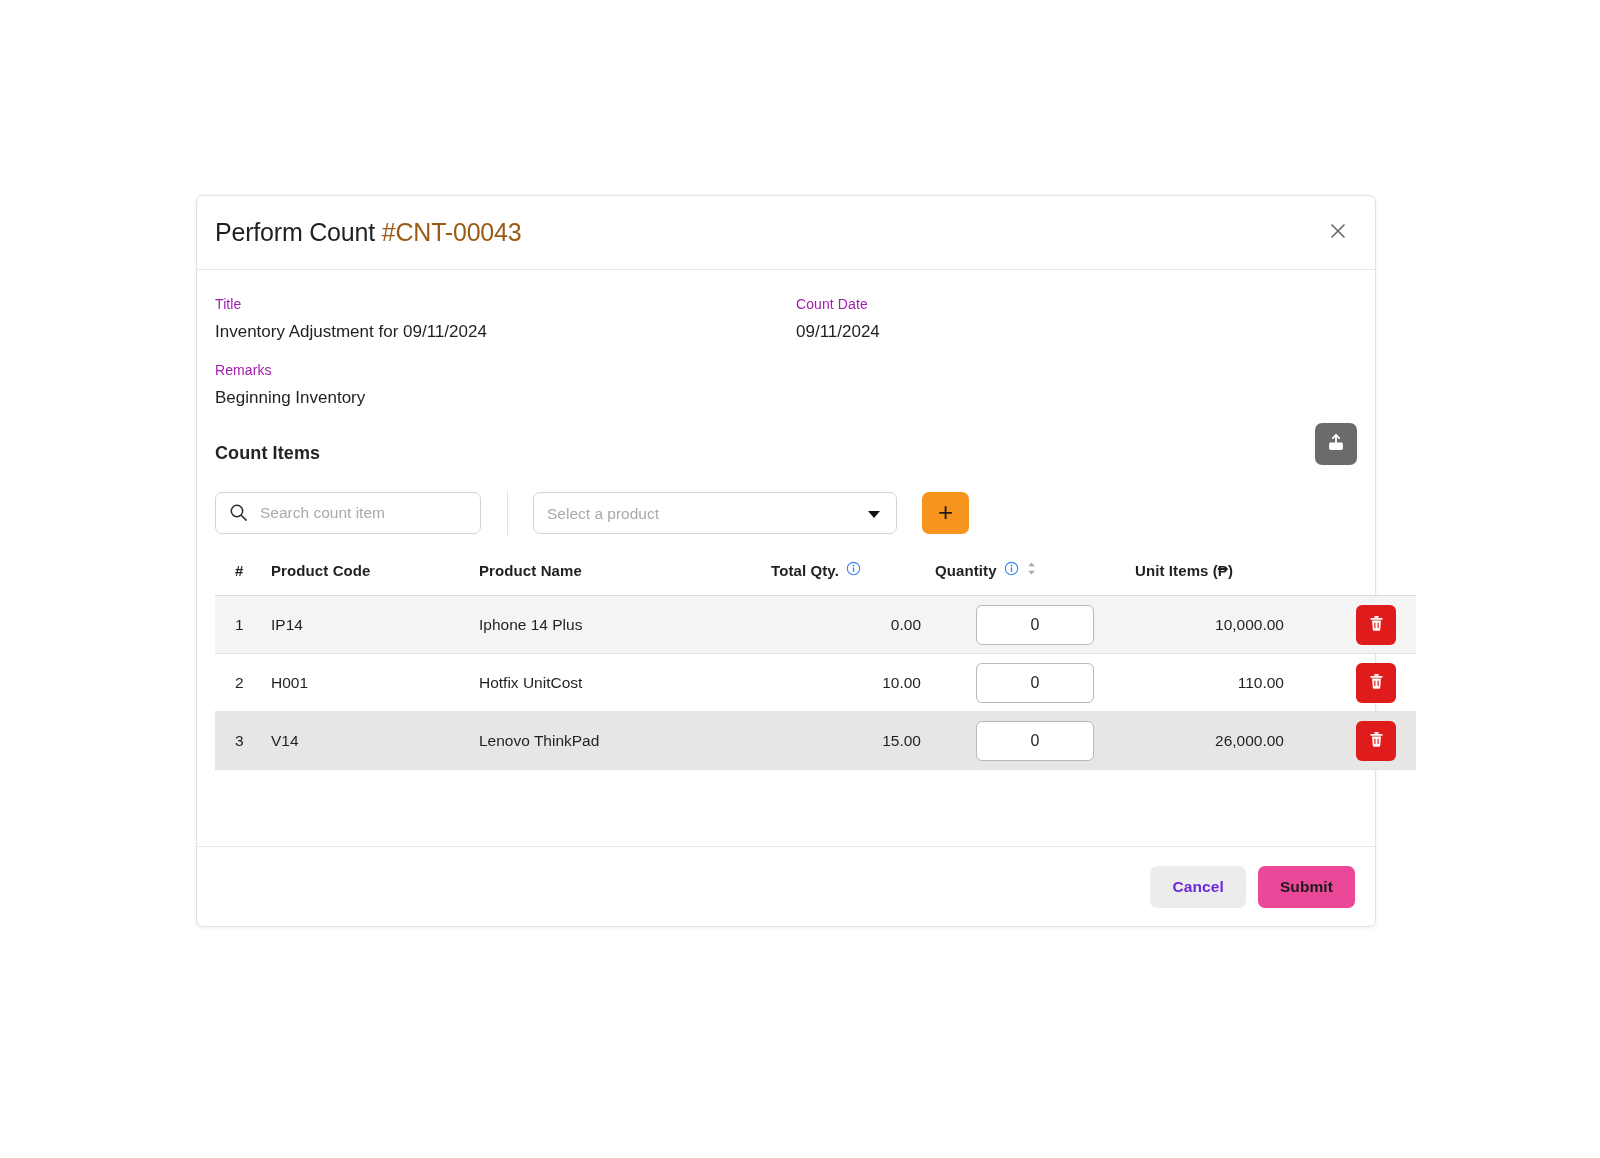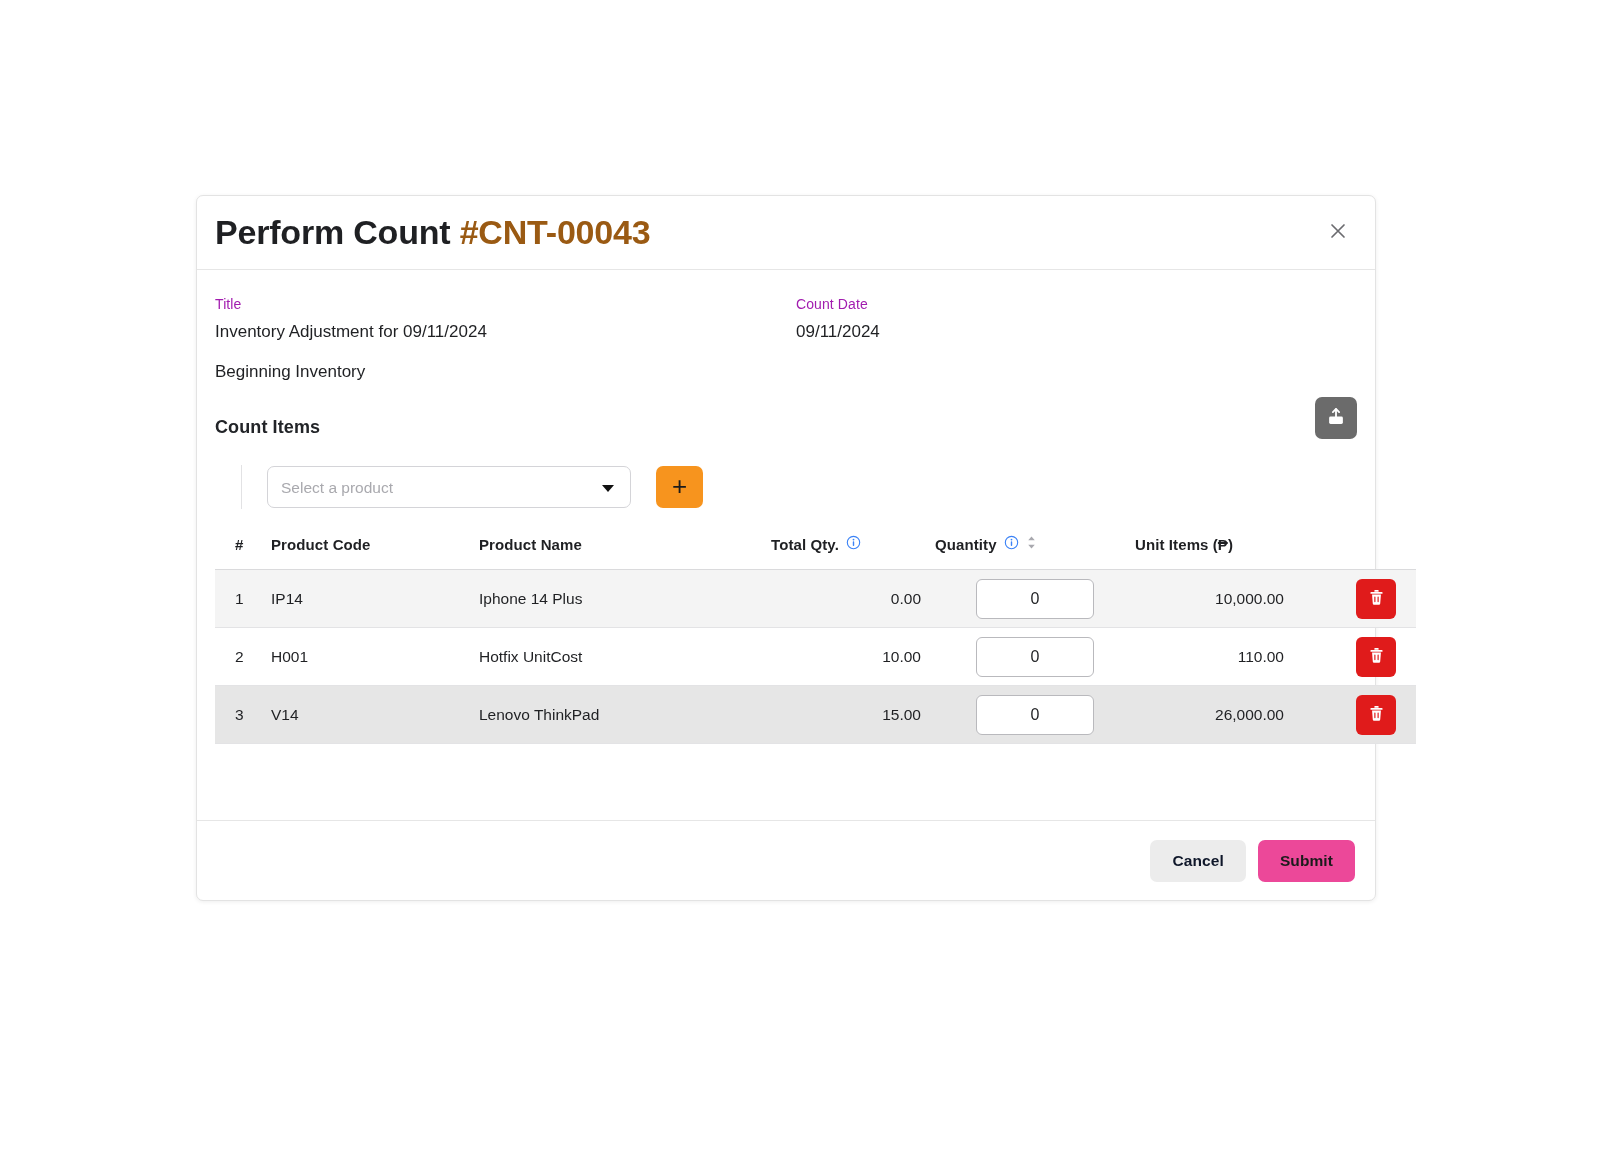--- a/index.html
+++ b/index.html
@@ -34,22 +34,22 @@
   
   .modal-header {
     position: relative;
     height: 74px;
     border-bottom: 1px solid #e6e6e6;
     display: flex;
     align-items: center;
     padding: 0 24px 0 18px;
   }
   .modal-title {
-    font-size: 34px;
-    font-weight: 700;
+    font-size: 25px;
+    font-weight: 400;
     color: #1f2023;
     letter-spacing: -0.2px;
     white-space: nowrap;
   }
   .modal-title .accent { color: #9a5a13; }
   .close-btn {
     position: absolute;
     right: 22px;
     top: 20px;
     width: 30px; height: 30px;
@@ -271,21 +271,21 @@
     border: none;
     border-radius: 7px;
     font-family: "Liberation Sans", sans-serif;
     font-size: 15.5px;
     font-weight: 700;
     cursor: pointer;
     height: 42px;
     padding: 0 22px;
     letter-spacing: .1px;
   }
-  .btn-cancel { background: #ececec; color: #0f172a; }
+  .btn-cancel { background: #ececec; color: #6d28d9; }
   .btn-submit { background: #ec4899; color: #1b1b1b; }
 </style>
 </head>
 <body>
 
 <div id="stage">
 
   <div class="modal">
 
     <div class="modal-header">
@@ -304,38 +304,48 @@
       <div class="info-grid">
         <div>
           <div class="field-label">Title</div>
           <div class="field-value">Inventory Adjustment for 09/11/2024</div>
         </div>
         <div>
           <div class="field-label">Count Date</div>
           <div class="field-value">09/11/2024</div>
         </div>
         <div>
+          <div class="field-label">Remarks</div>
           <div class="field-value">Beginning Inventory</div>
         </div>
       </div>
 
       <div class="count-items-row">
         <div class="count-items-title">Count Items</div>
         <button class="upload-btn">
           <span>
             <svg width="22" height="22" viewBox="0 0 24 24" aria-hidden="true">
               <path d="M12 3.5 L12 12" stroke="#ffffff" stroke-width="2" stroke-linecap="round"></path>
               <path d="M8.6 6.6 L12 3.2 L15.4 6.6" stroke="#ffffff" stroke-width="2" stroke-linecap="round" stroke-linejoin="round" fill="none"></path>
               <rect x="4.5" y="11.5" width="15" height="8" rx="1.6" fill="#ffffff"></rect>
             </svg>
           </span>
         </button>
       </div>
 
       <div class="toolbar">
+        <div class="search-wrap">
+          <span class="search-icon">
+            <svg width="19" height="19" viewBox="0 0 20 20" fill="none" aria-hidden="true">
+              <circle cx="8.4" cy="8.4" r="6" stroke="#2b2b2e" stroke-width="1.6"></circle>
+              <path d="M12.9 12.9 L18 18" stroke="#2b2b2e" stroke-width="1.6" stroke-linecap="round"></path>
+            </svg>
+          </span>
+          <input class="search-input" type="text" placeholder="Search count item" value="" style="">
+        </div>
 
         <div class="divider-v"></div>
 
         <div class="select-wrap">
           <select class="product-select"><option>Select a product</option></select>
           <span class="caret"></span>
         </div>
 
         <button class="add-btn">+</button>
       </div>

